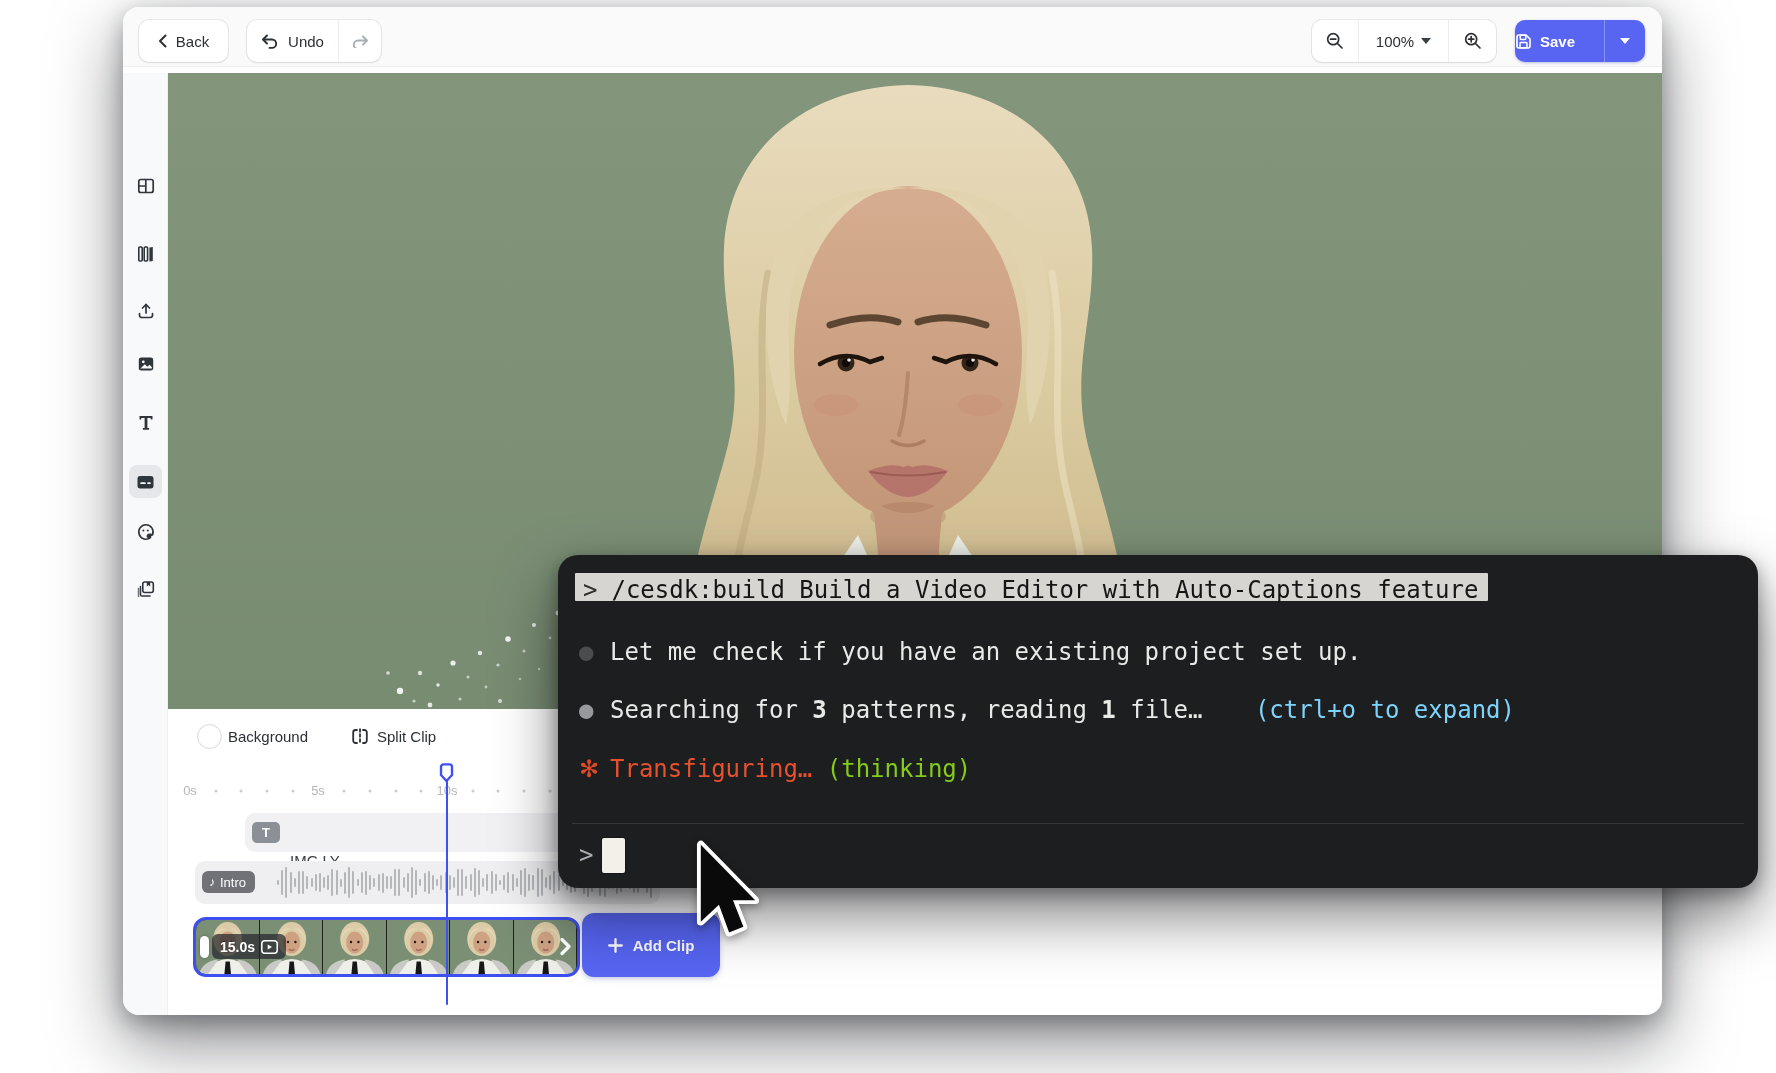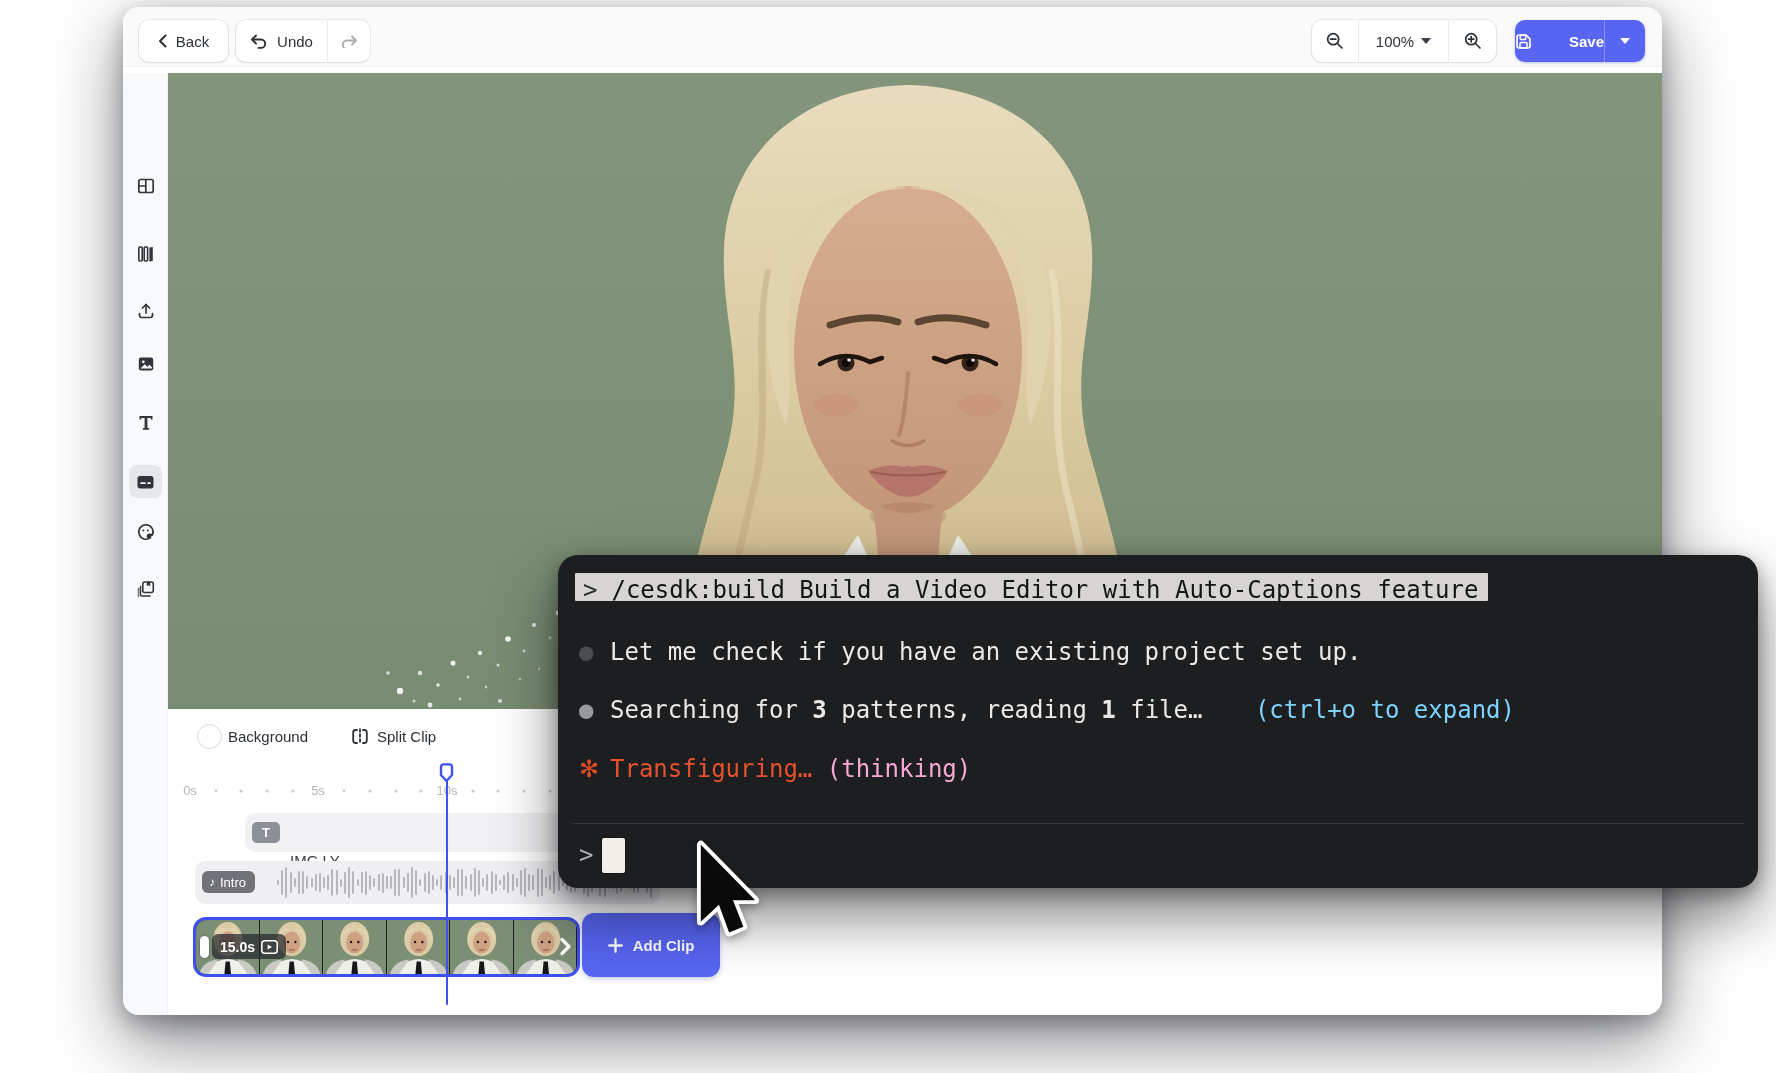--- a/index.html
+++ b/index.html
@@ -18,34 +18,34 @@
   
   .window{position:absolute;left:123px;top:7px;width:1539px;height:1008px;background:#fff;
     border-radius:16px;box-shadow:0 26px 70px rgba(12,14,20,.50),0 8px 22px rgba(12,14,20,.28);
     overflow:hidden;}
 
   
   .header{position:absolute;left:0;top:0;width:100%;height:60px;background:#FAFAFB;border-bottom:1px solid #EFEFF1;}
   .chip{position:absolute;top:13px;height:42px;background:#fff;border-radius:10px;box-shadow:var(--chip-shadow);
     display:flex;align-items:center;font-size:15px;color:var(--ui-text);}
   .btn-back{left:16px;width:89px;justify-content:center;gap:9px;cursor:pointer;}
-  .undo-group{left:113px;width:134px;}
+  .undo-group{left:124px;width:134px;}
   .seg{height:100%;display:flex;align-items:center;justify-content:center;gap:8px;}
   .seg-undo{width:92px;border-right:1px solid #ECEDEF;}
   .seg-redo{width:41px;}
   .title{position:absolute;left:730px;top:0;height:66px;display:flex;align-items:center;transform:translateX(-50%);
     font-size:15px;font-weight:700;color:#2F3540;letter-spacing:.1px;}
   .zoom-group{left:1189px;width:184px;}
   .seg-zoom{width:50px;border-right:1px solid #ECEDEF;cursor:pointer;}
   .seg-pct{width:96px;border-right:1px solid #ECEDEF;gap:7px;font-weight:400;cursor:pointer;}
   .seg-zoom:last-child{border-right:none;}
   .caret{width:0;height:0;border-left:5px solid transparent;border-right:5px solid transparent;border-top:6px solid #3A3F47;}
   .save-btn{position:absolute;left:1392px;top:13px;width:130px;height:42px;background:var(--accent);
     border-radius:10px;display:flex;color:#fff;box-shadow:0 1px 3px rgba(40,50,160,.3);}
-  .save-main{width:90px;display:flex;align-items:center;justify-content:space-between;gap:8px;
+  .save-main{width:90px;display:flex;align-items:center;justify-content:flex-start;gap:8px;
     font-size:15px;font-weight:700;border-right:1px solid rgba(255,255,255,.30);cursor:pointer;}
   .save-caret{flex:1;display:flex;align-items:center;justify-content:center;cursor:pointer;}
   .save-caret .caret{border-top-color:#fff;}
 
   
   .sidebar{position:absolute;left:0;top:66px;width:45px;bottom:0;background:#F8F9FA;border-right:1px solid #F0F0F2;}
   .side-btn{position:absolute;left:6px;width:33px;height:33px;border-radius:8px;display:flex;
     align-items:center;justify-content:center;cursor:pointer;}
   .side-btn.selected{background:#E6E7EA;}
   .side-btn svg{display:block;}
@@ -99,21 +99,21 @@
     font-family:"DejaVu Sans Mono",monospace;font-size:24px;color:#E9E9E7;}
   .trow{position:absolute;left:0;right:16px;height:35px;line-height:35px;white-space:nowrap;overflow:hidden;}
   .trow .marker{position:absolute;left:21px;}
   .trow .body{position:absolute;left:52px;}
   .cmd-hl{position:absolute;left:17px;top:18px;height:28px;line-height:35px;background:#D6D5D1;color:#151515;
     padding:0 10px 16px 8px;border-radius:1px;white-space:nowrap;}
   .cmd-hl .p{margin-right:14px;color:#2E2E2E;}
   .dim-bullet{color:#4B4C4E;}
   .gray-bullet{color:#97999C;}
   .t-gray{color:#7dd3fc;margin-left:38px;}
-  .t-think{color:#f9a8d4;}
+  .t-think{color:#84cc16;}
   .t-orange{color:var(--terminal-orange);}
   .spinner{color:#DC4A26;font-family:"DejaVu Sans","DejaVu Sans Mono",monospace;}
   .t-divider{position:absolute;left:14px;right:14px;top:268px;border-top:1px solid #353638;}
   .prompt-row{top:283px;}
   .prompt-row .marker{color:#A9ADB2;}
   .block-cursor{position:absolute;left:44px;top:283px;width:23px;height:35px;background:#F3F0E9;border-radius:2px;
     box-shadow:0 0 0 1px rgba(0,0,0,.25);z-index:21;}
 
   .mouse-cursor{position:absolute;left:694px;top:840px;z-index:40;filter:drop-shadow(0 3px 4px rgba(0,0,0,.35));}
 </style>

